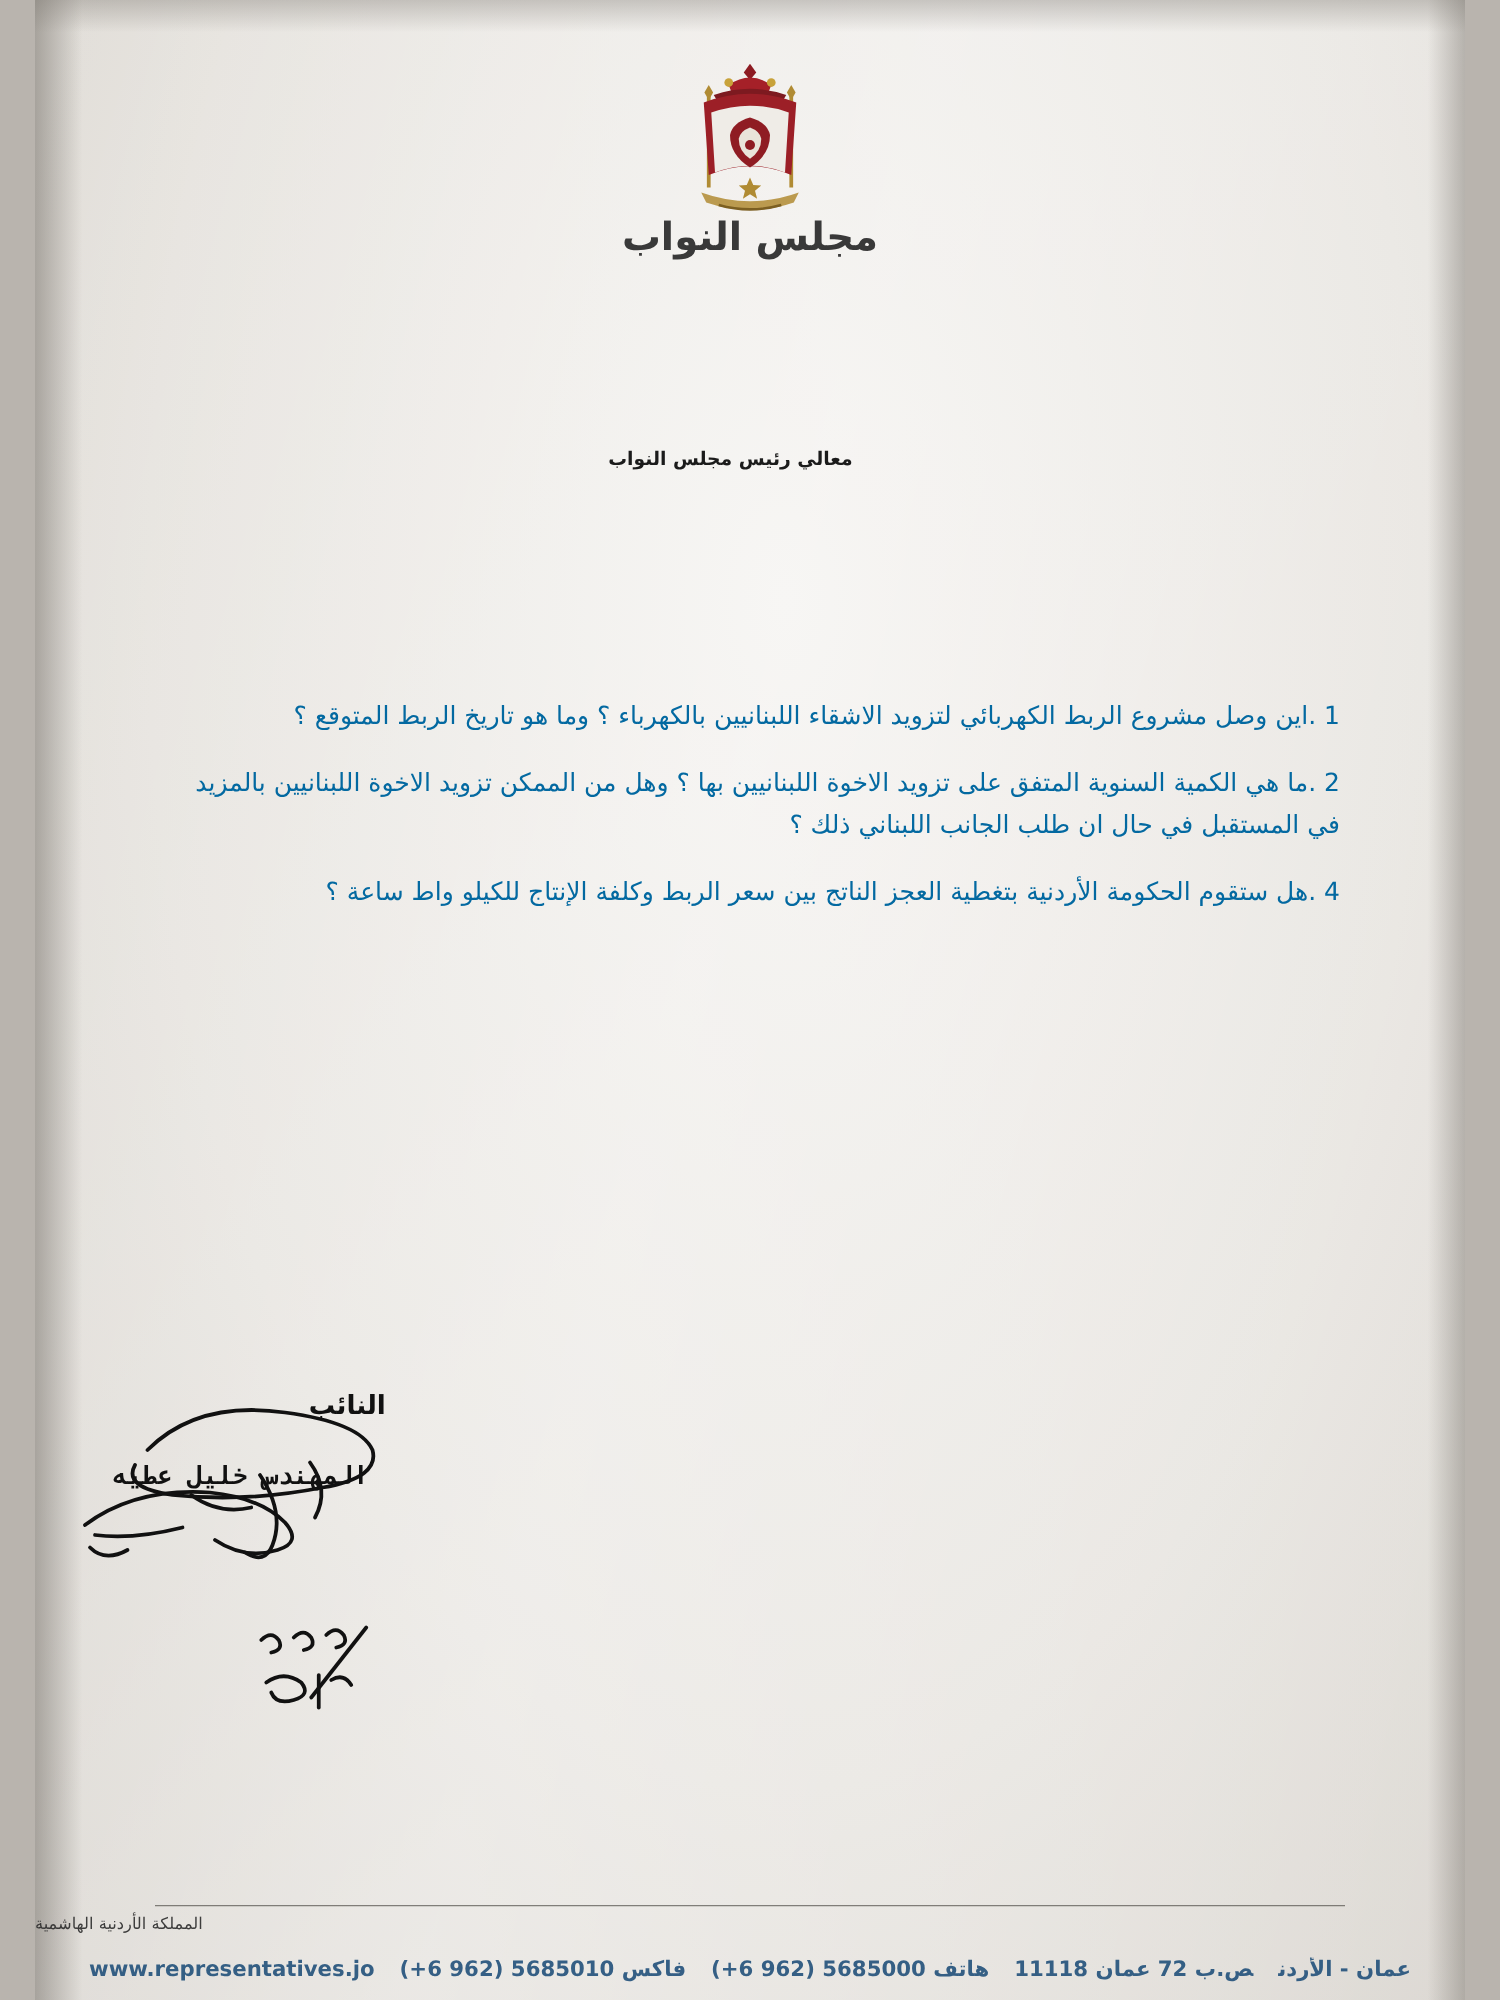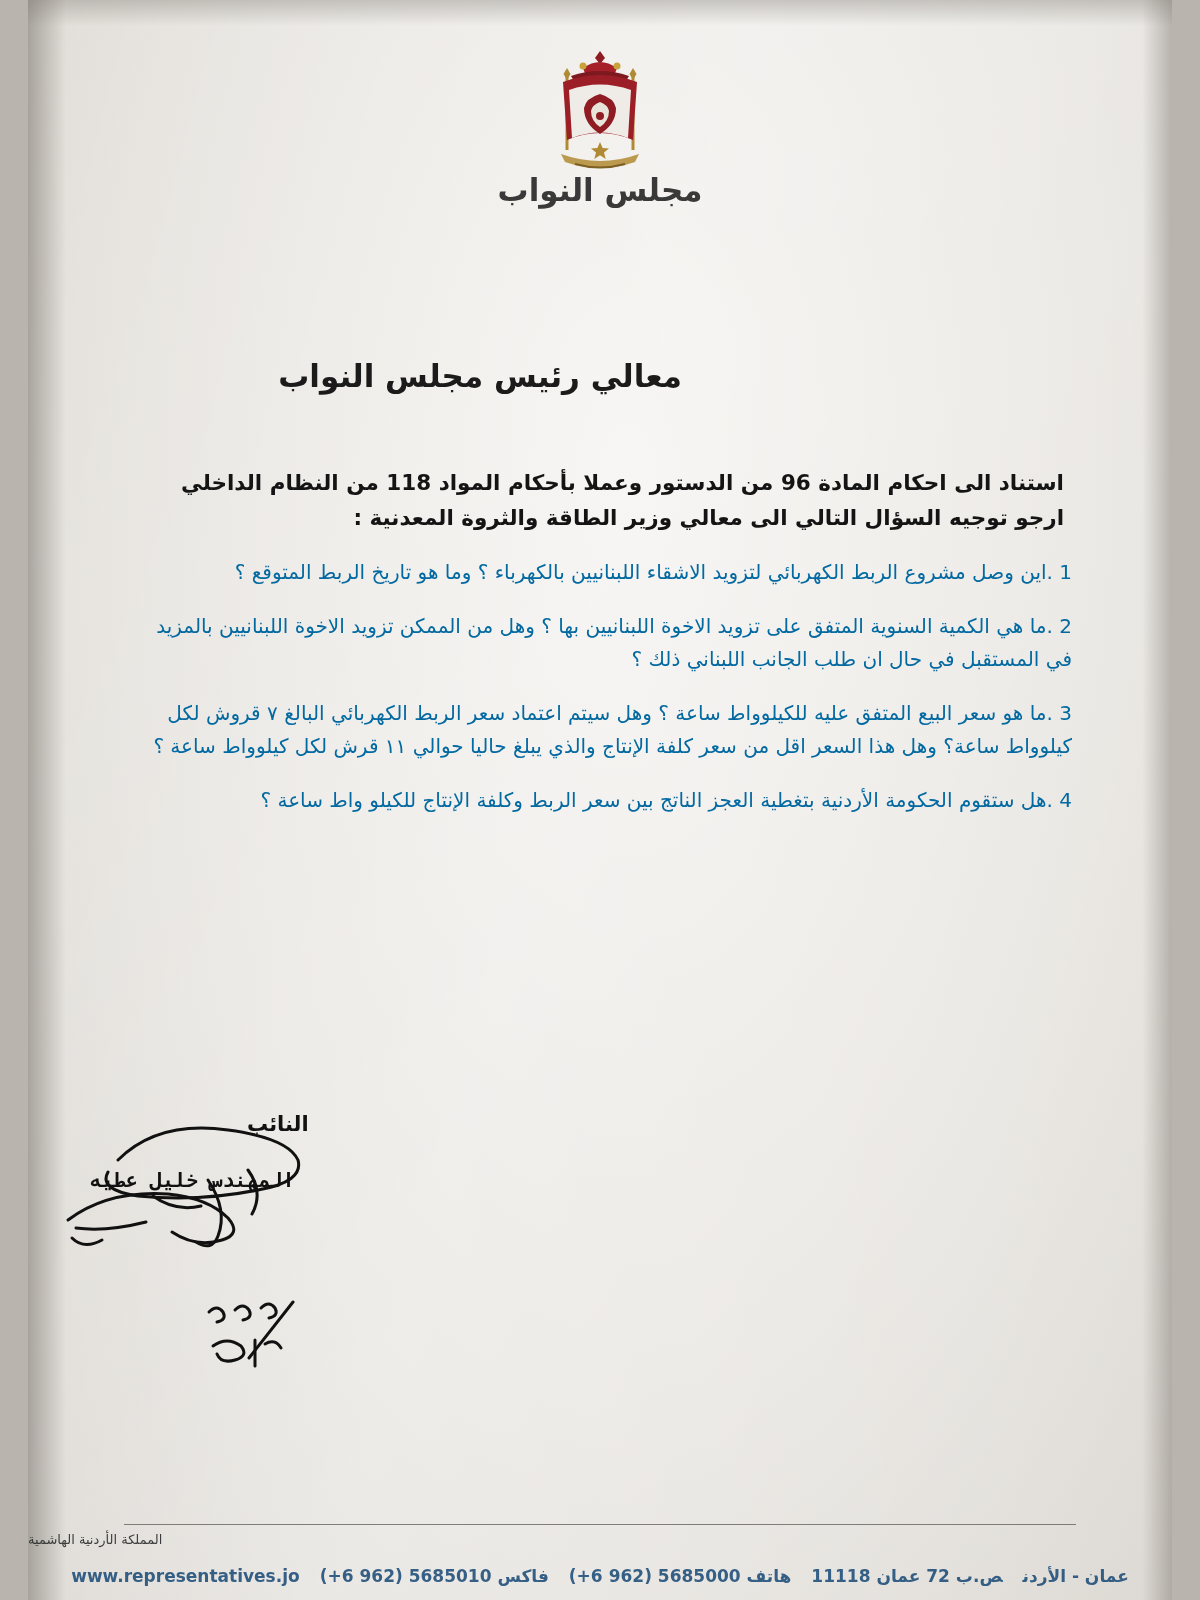--- a/index.html
+++ b/index.html
@@ -70,21 +70,21 @@
     font-weight: 600;
     opacity: 0.92;
   }
 
   
   .salutation {
     position: absolute;
     right: 490px;
     top: 358px;
     font-family: "DejaVu Sans", "Liberation Sans", sans-serif;
-    font-size: 31px;
+    font-size: 15px;
     font-weight: bold;
     color: #1b1b1b;
     letter-spacing: 0px;
     white-space: nowrap;
   }
 
   .intro {
     position: absolute;
     right: 108px;
     left: 108px;
@@ -226,26 +226,24 @@
 
       <path d="M16 108 q39 14 78 0 l-4 8 q-35 12 -70 0 z" fill="#b08b33" opacity="0.85"></path>
       <path d="M30 118 q25 7 50 0" stroke="#7c5f22" stroke-width="2" fill="none"></path>
     </svg>
   </div>
 
   <div class="emblem-text">مجلس النواب</div>
 
   <div class="salutation">معالي  رئيس مجلس النواب</div>
 
-  <div class="intro">استناد الى احكام المادة 96 من الدستور وعملا بأحكام المواد 118 من النظام الداخلي ارجو توجيه السؤال التالي الى معالي وزير الطاقة والثروة المعدنية :</div>
 
   <div class="q-list">
     <p class="q-item q1">1 .اين وصل مشروع الربط الكهربائي لتزويد الاشقاء اللبنانيين بالكهرباء ؟ وما هو تاريخ الربط المتوقع ؟</p>
     <p class="q-item q2">2 .ما هي الكمية السنوية المتفق على تزويد الاخوة اللبنانيين بها ؟ وهل من الممكن تزويد الاخوة اللبنانيين بالمزيد في المستقبل في حال ان طلب الجانب اللبناني ذلك ؟</p>
-    <p class="q-item q3">3 .ما هو سعر البيع المتفق عليه للكيلوواط ساعة ؟ وهل سيتم اعتماد سعر الربط الكهربائي البالغ ٧ قروش لكل كيلوواط ساعة؟ وهل هذا السعر اقل من سعر كلفة الإنتاج والذي يبلغ حاليا حوالي ١١ قرش لكل كيلوواط ساعة ؟</p>
     <p class="q-item q4">4 .هل ستقوم الحكومة الأردنية بتغطية العجز الناتج بين سعر الربط وكلفة الإنتاج للكيلو واط ساعة ؟</p>
   </div>
 
   <div class="sig-block">
     <svg viewBox="0 0 330 160" xmlns="http://www.w3.org/2000/svg">
       <g fill="none" stroke="#111" stroke-width="3" stroke-linecap="round">
         <path d="M60 60 q40 -40 110 -30 q60 8 70 30 q6 22 -40 30 q-60 12 -120 6 q-40 -6 -30 -24"></path>
         <path d="M10 120 q40 -30 100 -26 q40 4 60 24 q14 16 -6 22 q-26 8 -50 -8"></path>
         <path d="M18 128 q30 4 70 -6"></path>
         <path d="M150 80 q20 30 10 56 q-6 16 -22 6"></path>

